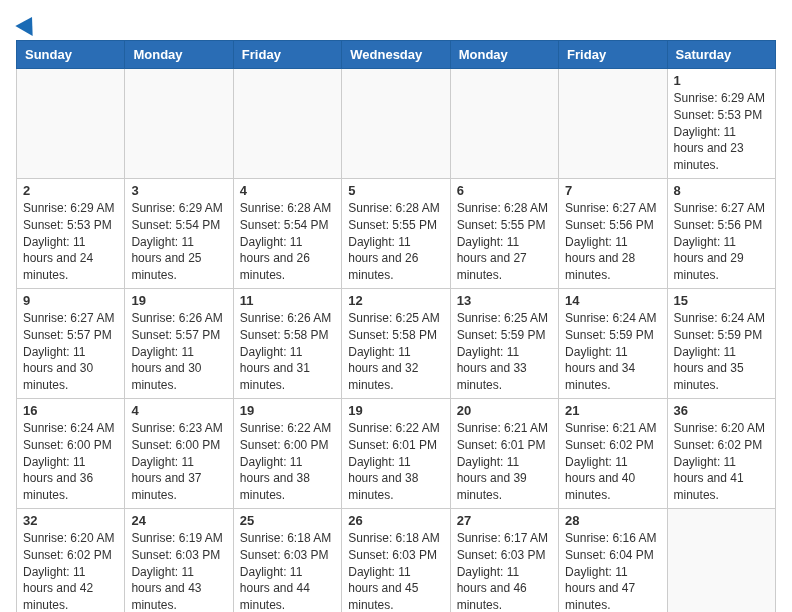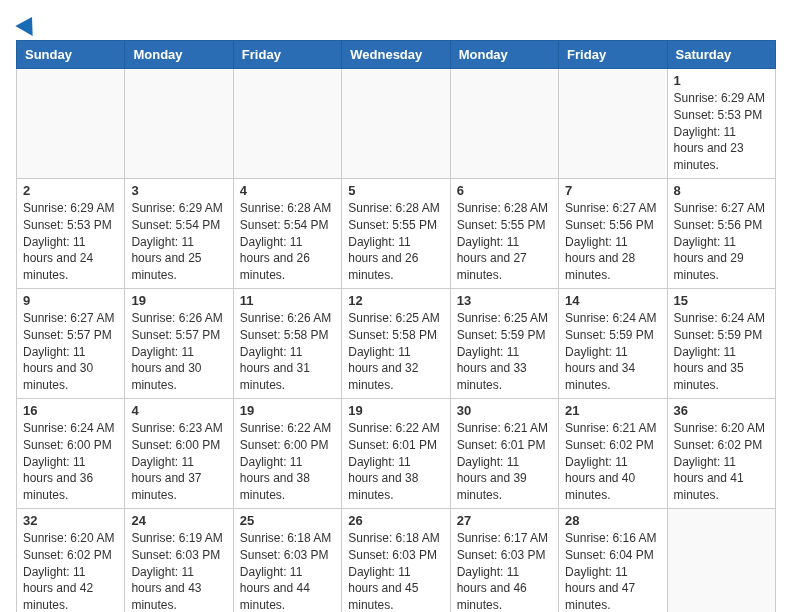--- a/index.html
+++ b/index.html
@@ -202,21 +202,21 @@
         </td>
         <td>
           <div class="day-number">19</div>
           <div class="day-info">Sunrise: 6:22 AM<br>Sunset: 6:00 PM<br>Daylight: 11 hours and 38 minutes.</div>
         </td>
         <td>
           <div class="day-number">19</div>
           <div class="day-info">Sunrise: 6:22 AM<br>Sunset: 6:01 PM<br>Daylight: 11 hours and 38 minutes.</div>
         </td>
         <td>
-          <div class="day-number">30</div>
+          <div class="day-number">20</div>
           <div class="day-info">Sunrise: 6:21 AM<br>Sunset: 6:01 PM<br>Daylight: 11 hours and 39 minutes.</div>
         </td>
         <td>
           <div class="day-number">21</div>
           <div class="day-info">Sunrise: 6:21 AM<br>Sunset: 6:02 PM<br>Daylight: 11 hours and 40 minutes.</div>
         </td>
         <td>
           <div class="day-number">36</div>
           <div class="day-info">Sunrise: 6:20 AM<br>Sunset: 6:02 PM<br>Daylight: 11 hours and 41 minutes.</div>
         </td>

